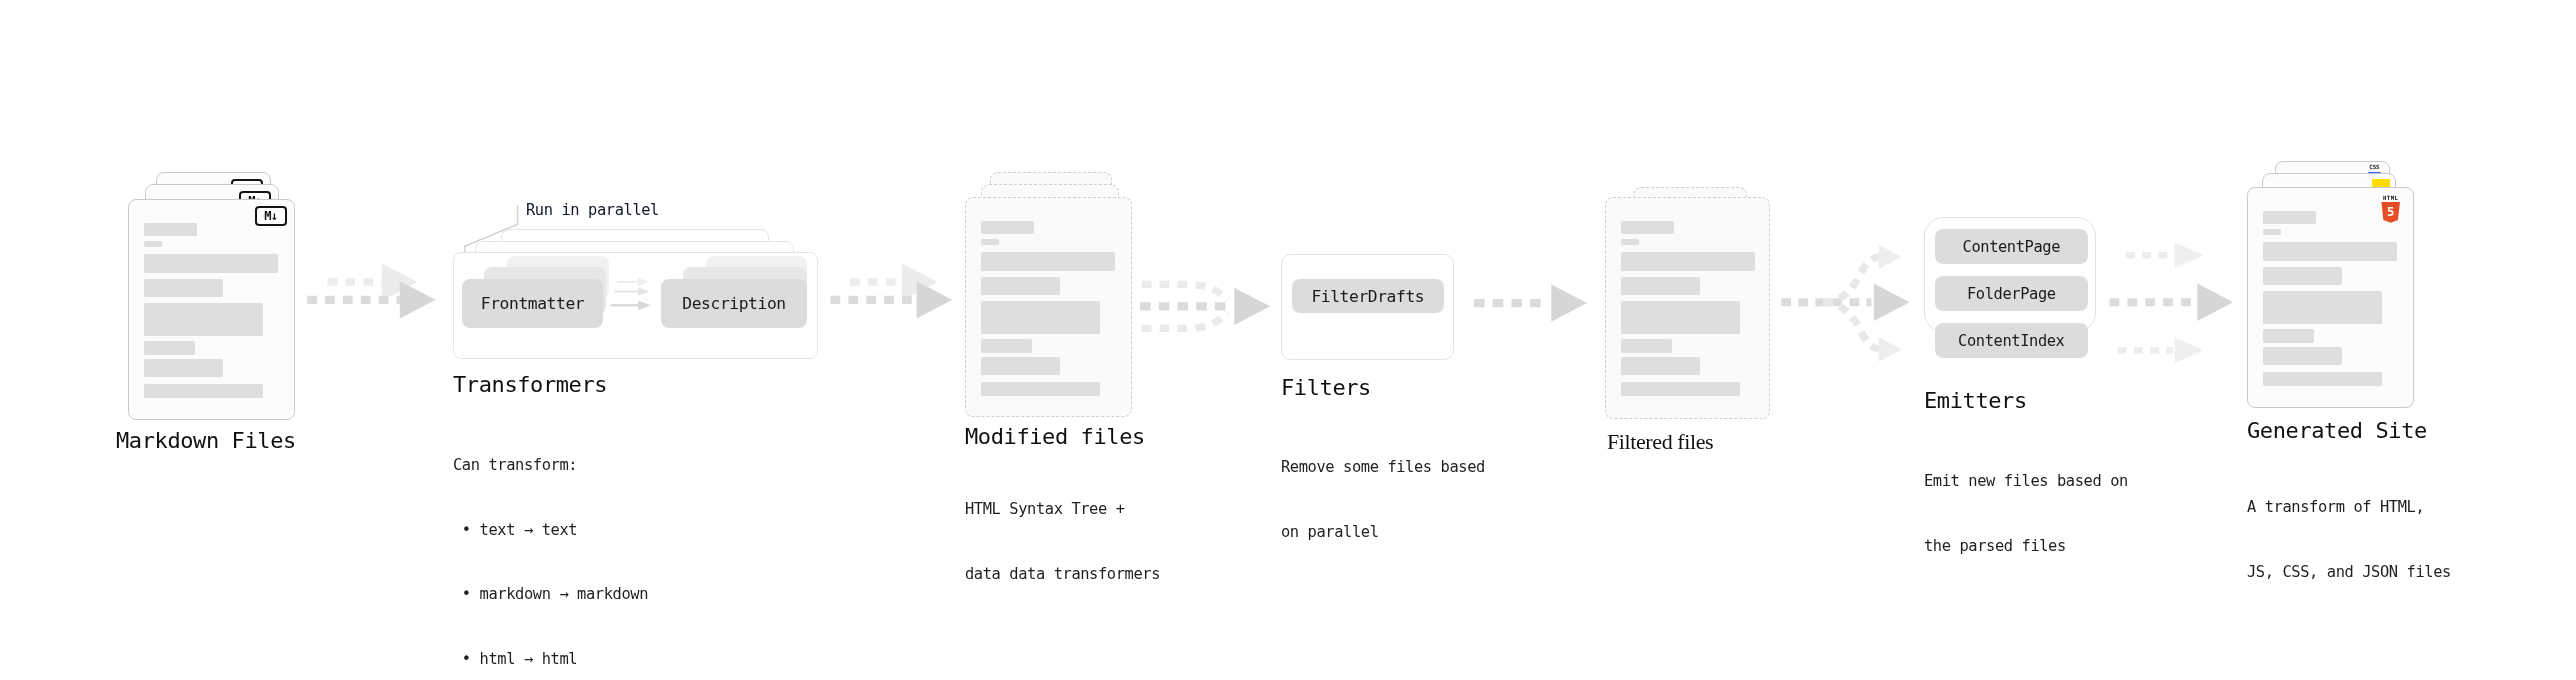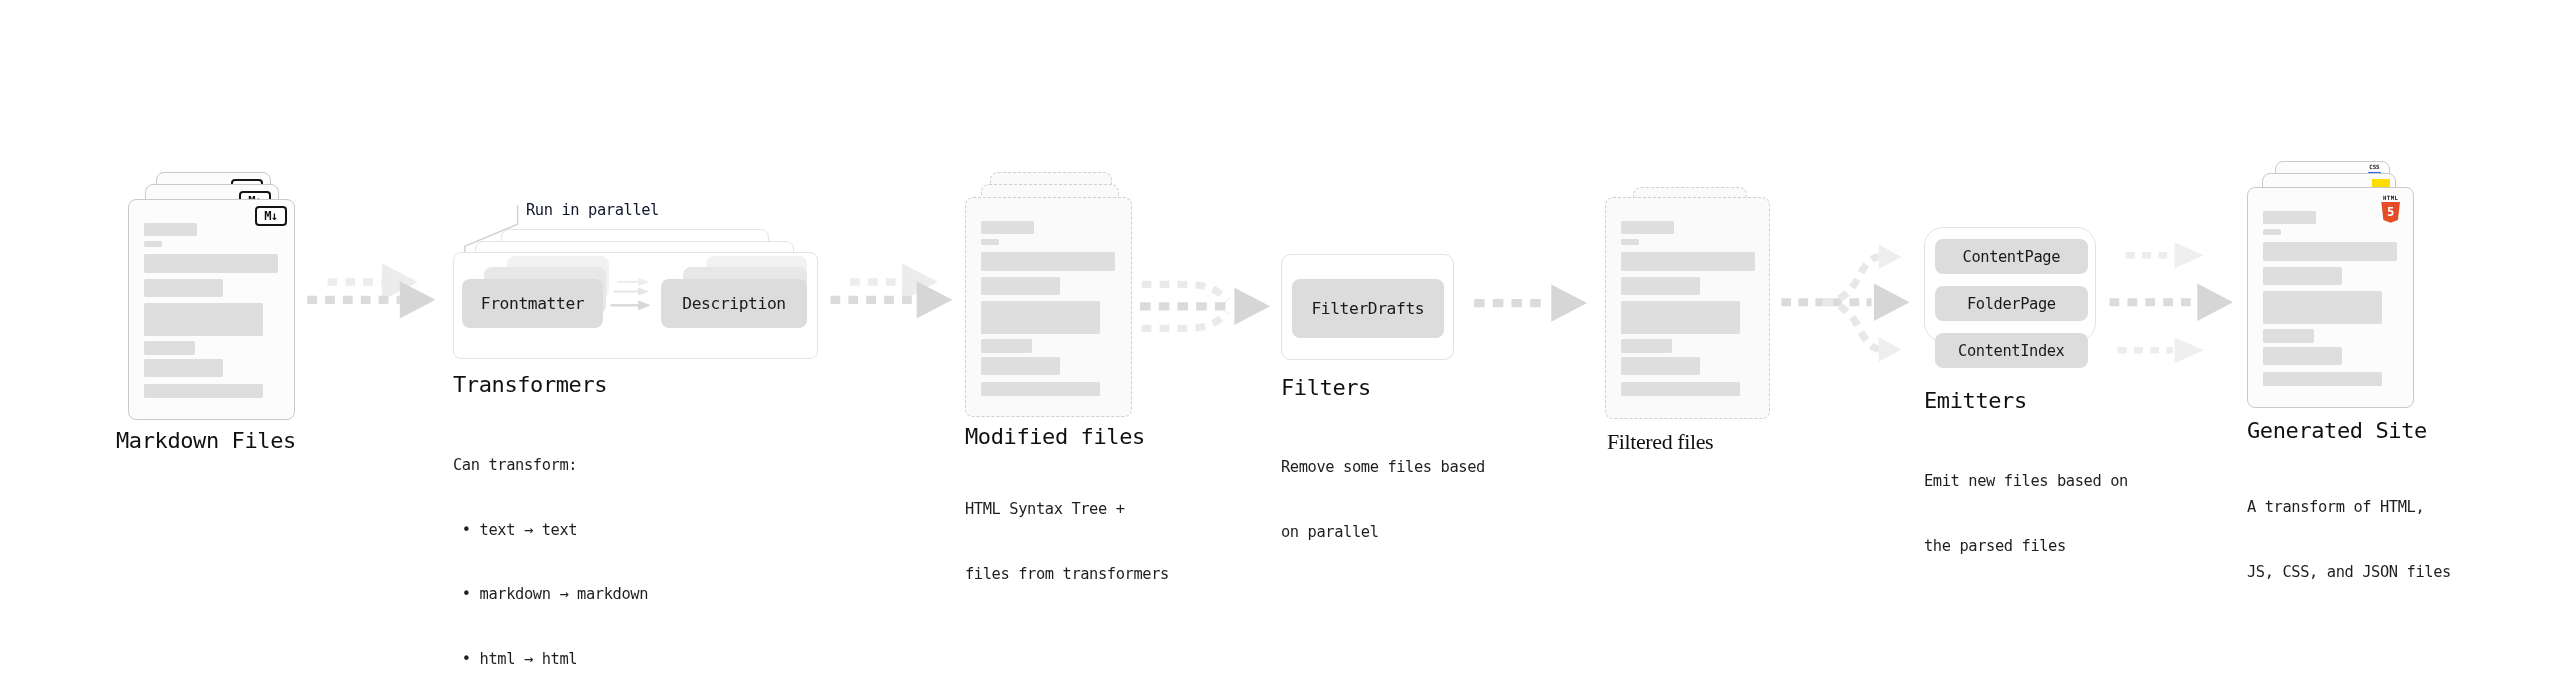--- a/index.html
+++ b/index.html
@@ -168,27 +168,27 @@
         <div class="bar" style="left: 14.6px; top: 54px; width: 134px; height: 18.7px;"></div>
         <div class="bar" style="left: 14.6px; top: 79px; width: 79px; height: 18px;"></div>
         <div class="bar" style="left: 14.6px; top: 103px; width: 119px; height: 32.5px;"></div>
         <div class="bar" style="left: 14.6px; top: 141px; width: 51px; height: 14px;"></div>
         <div class="bar" style="left: 14.6px; top: 159px; width: 79px; height: 18px;"></div>
         <div class="bar" style="left: 14.6px; top: 184px; width: 119px; height: 14px;"></div>
       </div>
     <div class="node-title" style="left:965px;top:424px;">Modified files</div>
     <div class="node-caption" style="left:965px;top:456px;">
       <div>HTML Syntax Tree +</div>
-      <div>files from transformers</div>
+      <div>data data transformers</div>
     </div>
   </div>
 
   <div>
     <div class="outline-box" style="left:1281px;top:254px;width:173px;height:106px;">
-      <div class="btn" style="left:9.8px;top:24.4px;width:152px;height:59px;">FilterDrafts</div>
+      <div class="btn" style="left:9.8px;top:24.4px;width:152px;height:34px;">FilterDrafts</div>
     </div>
     <div class="node-title" style="left:1281px;top:375px;">Filters</div>
     <div class="node-caption" style="left:1281px;top:414px;">
       <div>Remove some files based</div>
       <div>on parallel</div>
     </div>
   </div>
 
   <div>
     <div class="page dashed" style="left:1633px;top:187px;width:114px;height:221px;"></div>
@@ -199,21 +199,21 @@
         <div class="bar" style="left: 14.6px; top: 79px; width: 79px; height: 18px;"></div>
         <div class="bar" style="left: 14.6px; top: 103px; width: 119px; height: 32.5px;"></div>
         <div class="bar" style="left: 14.6px; top: 141px; width: 51px; height: 14px;"></div>
         <div class="bar" style="left: 14.6px; top: 159px; width: 79px; height: 18px;"></div>
         <div class="bar" style="left: 14.6px; top: 184px; width: 119px; height: 14px;"></div>
       </div>
     <div class="node-title" style="left:1607px;top:429px;font-family:Liberation Serif, serif;">Filtered files</div>
   </div>
 
   <div>
-    <div class="outline-box" style="left:1924px;top:227px;width:172px;height:115px;border-radius:19px;">
+    <div class="outline-box" style="left:1924px;top:217px;width:172px;height:115px;border-radius:19px;">
       <div class="btn" style="left:9.8px;top:11.4px;width:153px;height:35px;font-size:15.4px;">ContentPage</div>
       <div class="btn" style="left:9.8px;top:58px;width:153px;height:35px;font-size:15.4px;">FolderPage</div>
       <div class="btn" style="left:9.8px;top:105px;width:153px;height:35px;font-size:15.4px;">ContentIndex</div>
     </div>
     <div class="node-title" style="left:1924px;top:388px;">Emitters</div>
     <div class="node-caption" style="left:1924px;top:428px;">
       <div>Emit new files based on</div>
       <div>the parsed files</div>
     </div>
   </div>

